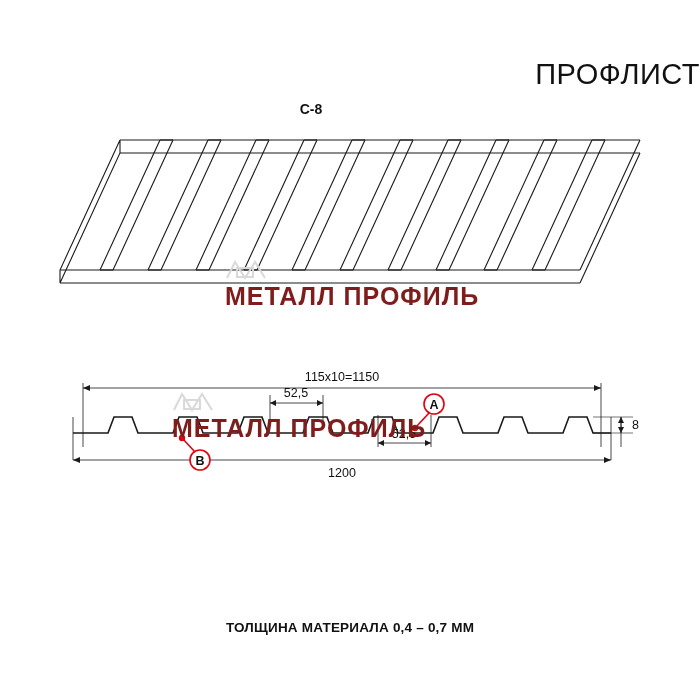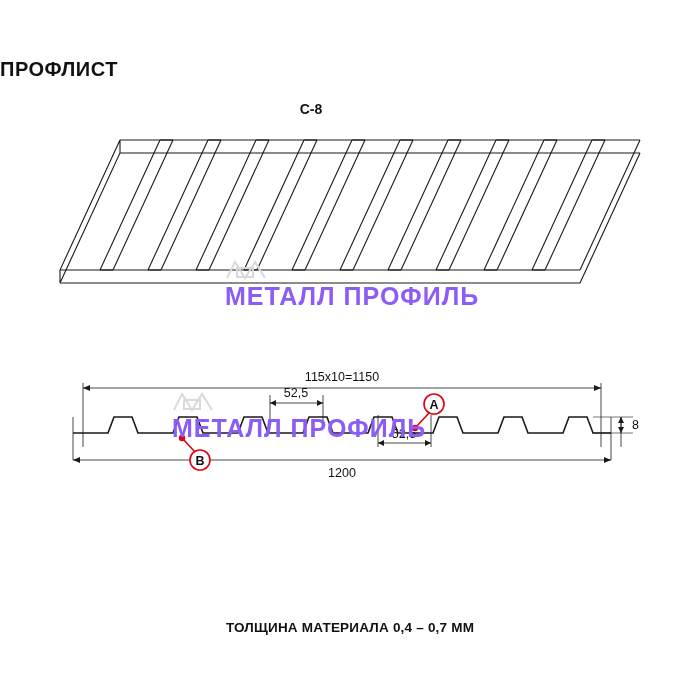--- a/index.html
+++ b/index.html
@@ -17,23 +17,23 @@
   }
   .page {
     position: absolute;
     inset: 0;
   }
   .title {
     position: absolute;
     top: 58px;
     left: 0;
     width: 700px;
-    text-align: left;
-    font-size: 20px;
-    font-weight: bold;
+    text-align: right;
+    font-size: 29px;
+    font-weight: normal;
     letter-spacing: 0.5px;
     color: #111111;
   }
   .subtitle {
     position: absolute;
     top: 101px;
     left: 0;
     width: 622px;
     text-align: center;
     font-size: 14px;
@@ -61,21 +61,21 @@
   .dim-wrap {
     position: absolute;
     left: 48px;
     top: 355px;
     width: 590px;
     height: 135px;
   }
   .wm {
     position: absolute;
     pointer-events: none;
-    color: #8b5cf6;
+    color: #7f1d1d;
     font-weight: bold;
     font-size: 25px;
     letter-spacing: 1px;
     white-space: nowrap;
     font-family: "Liberation Sans", sans-serif;
   }
   .wm1 { left: 225px; top: 256px; }
   .wm2 { left: 172px; top: 388px; }
   .wm svg { vertical-align: middle; margin-right: 6px; }
   svg { display: block; overflow: visible; }

